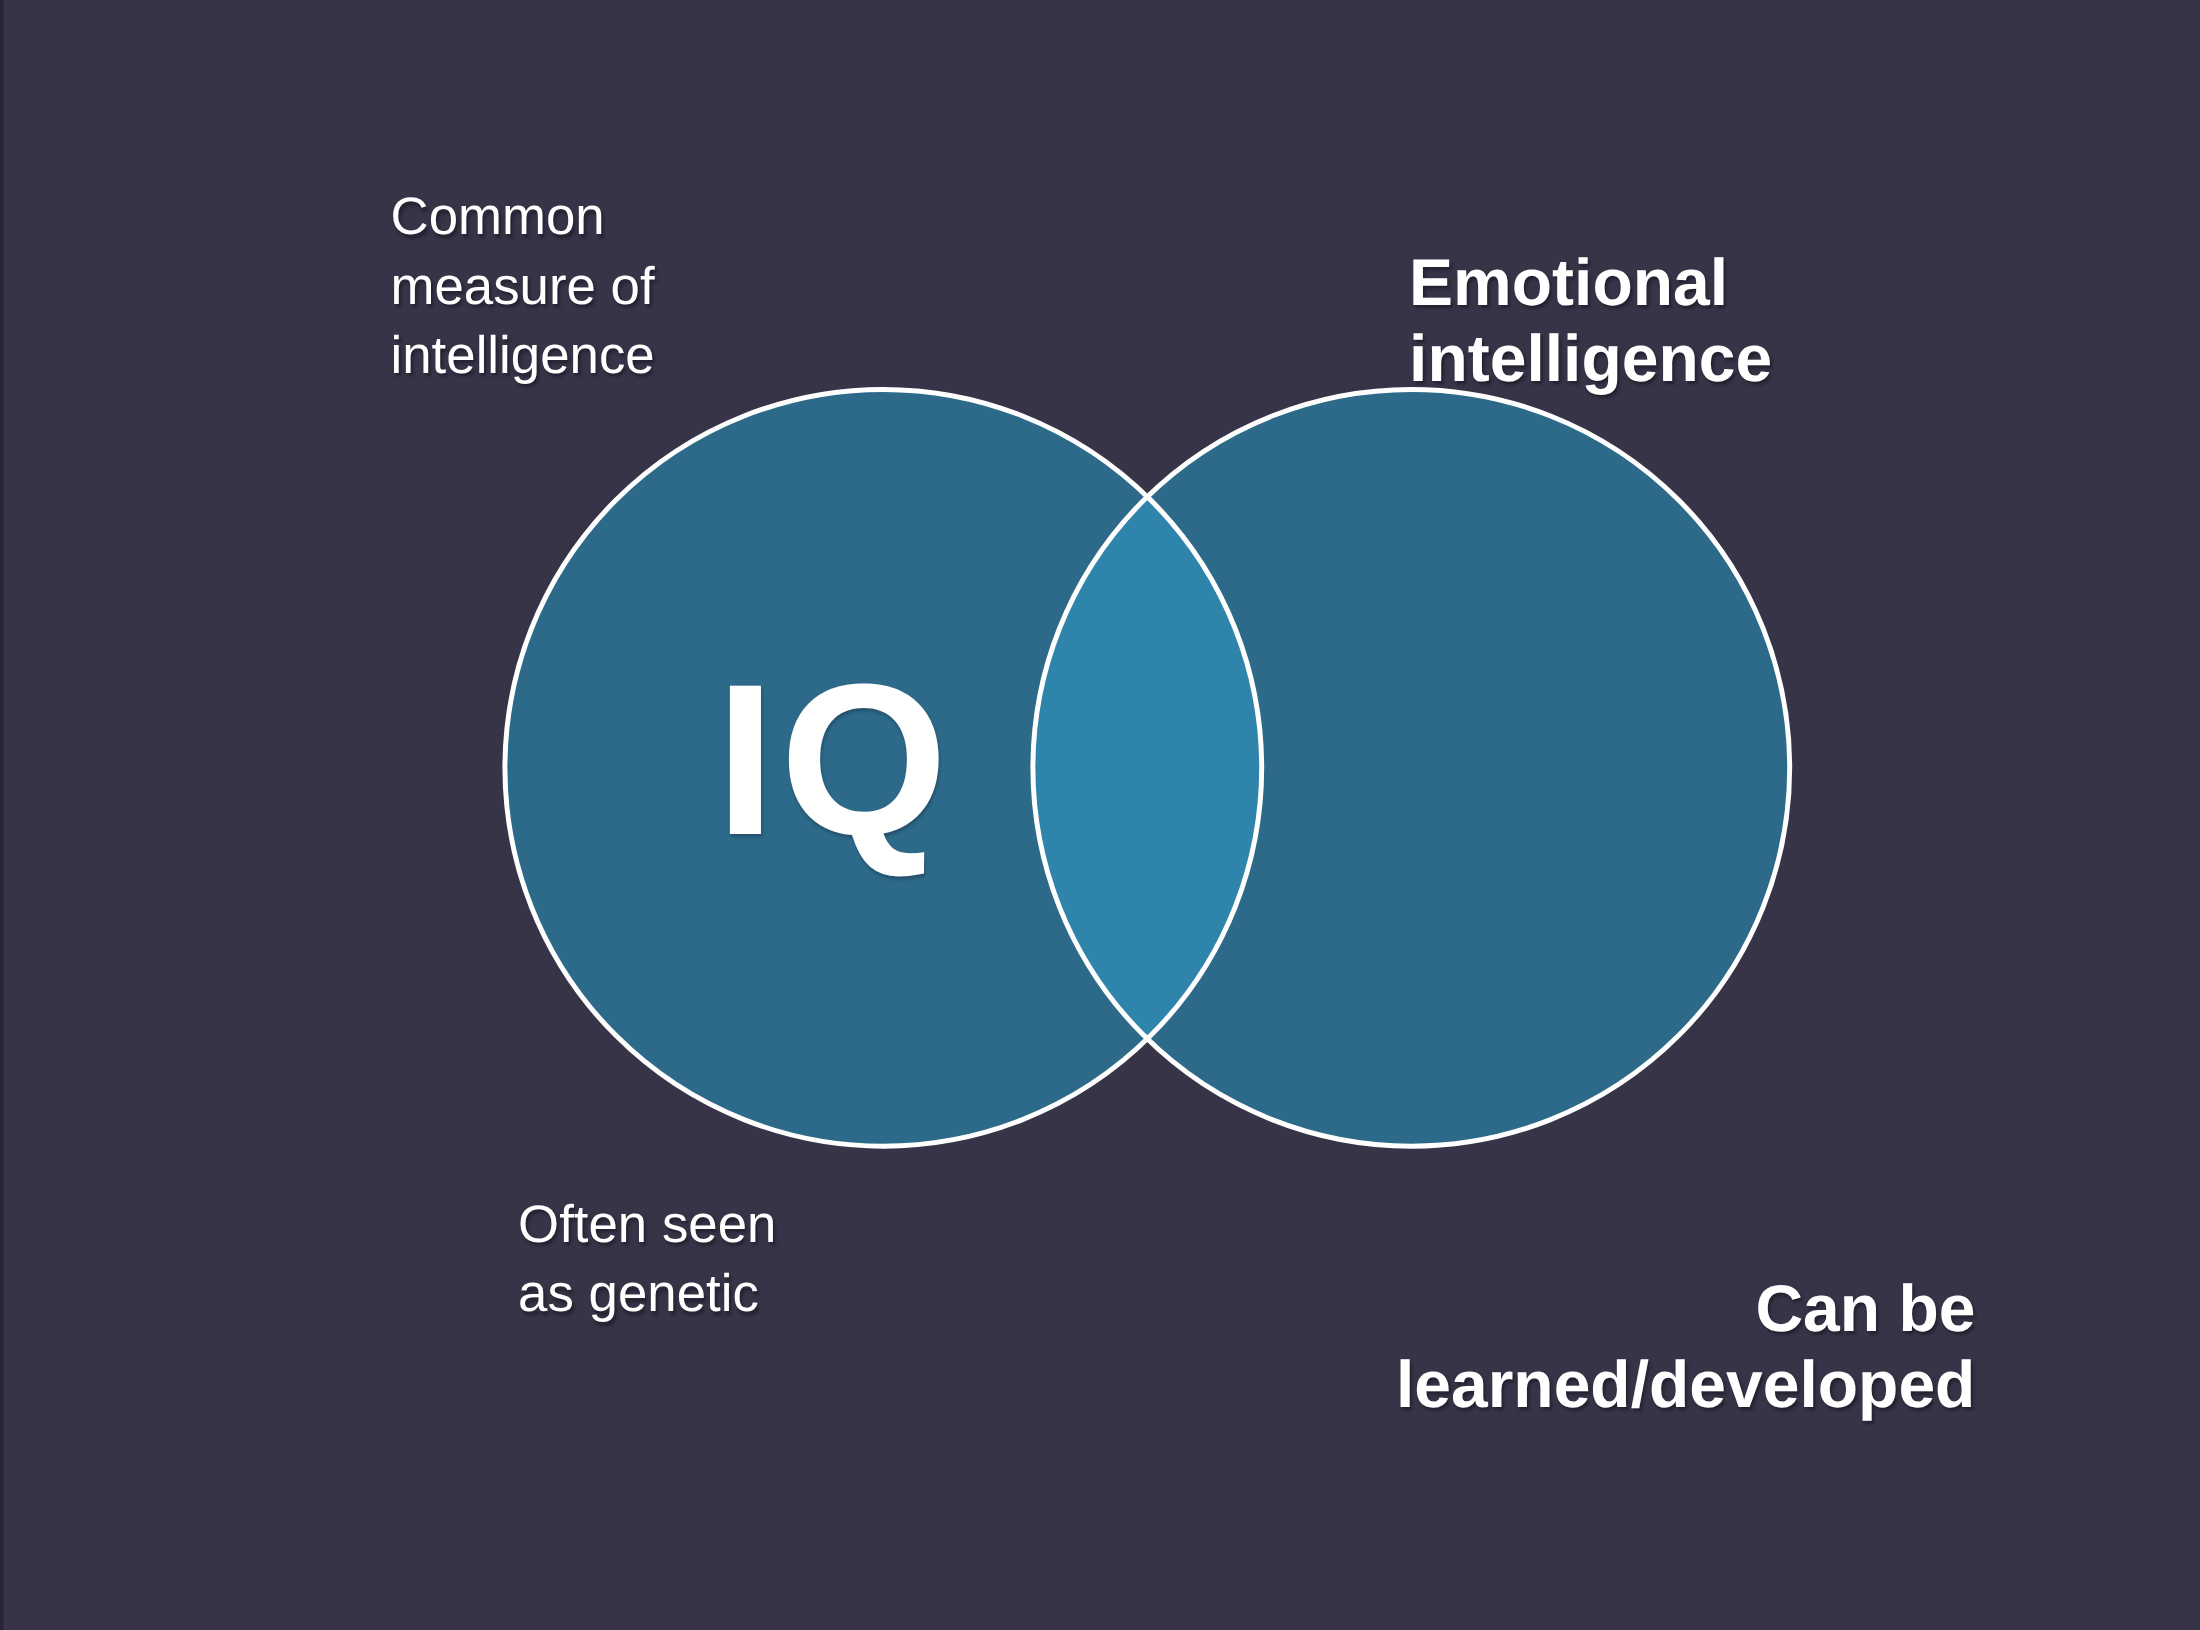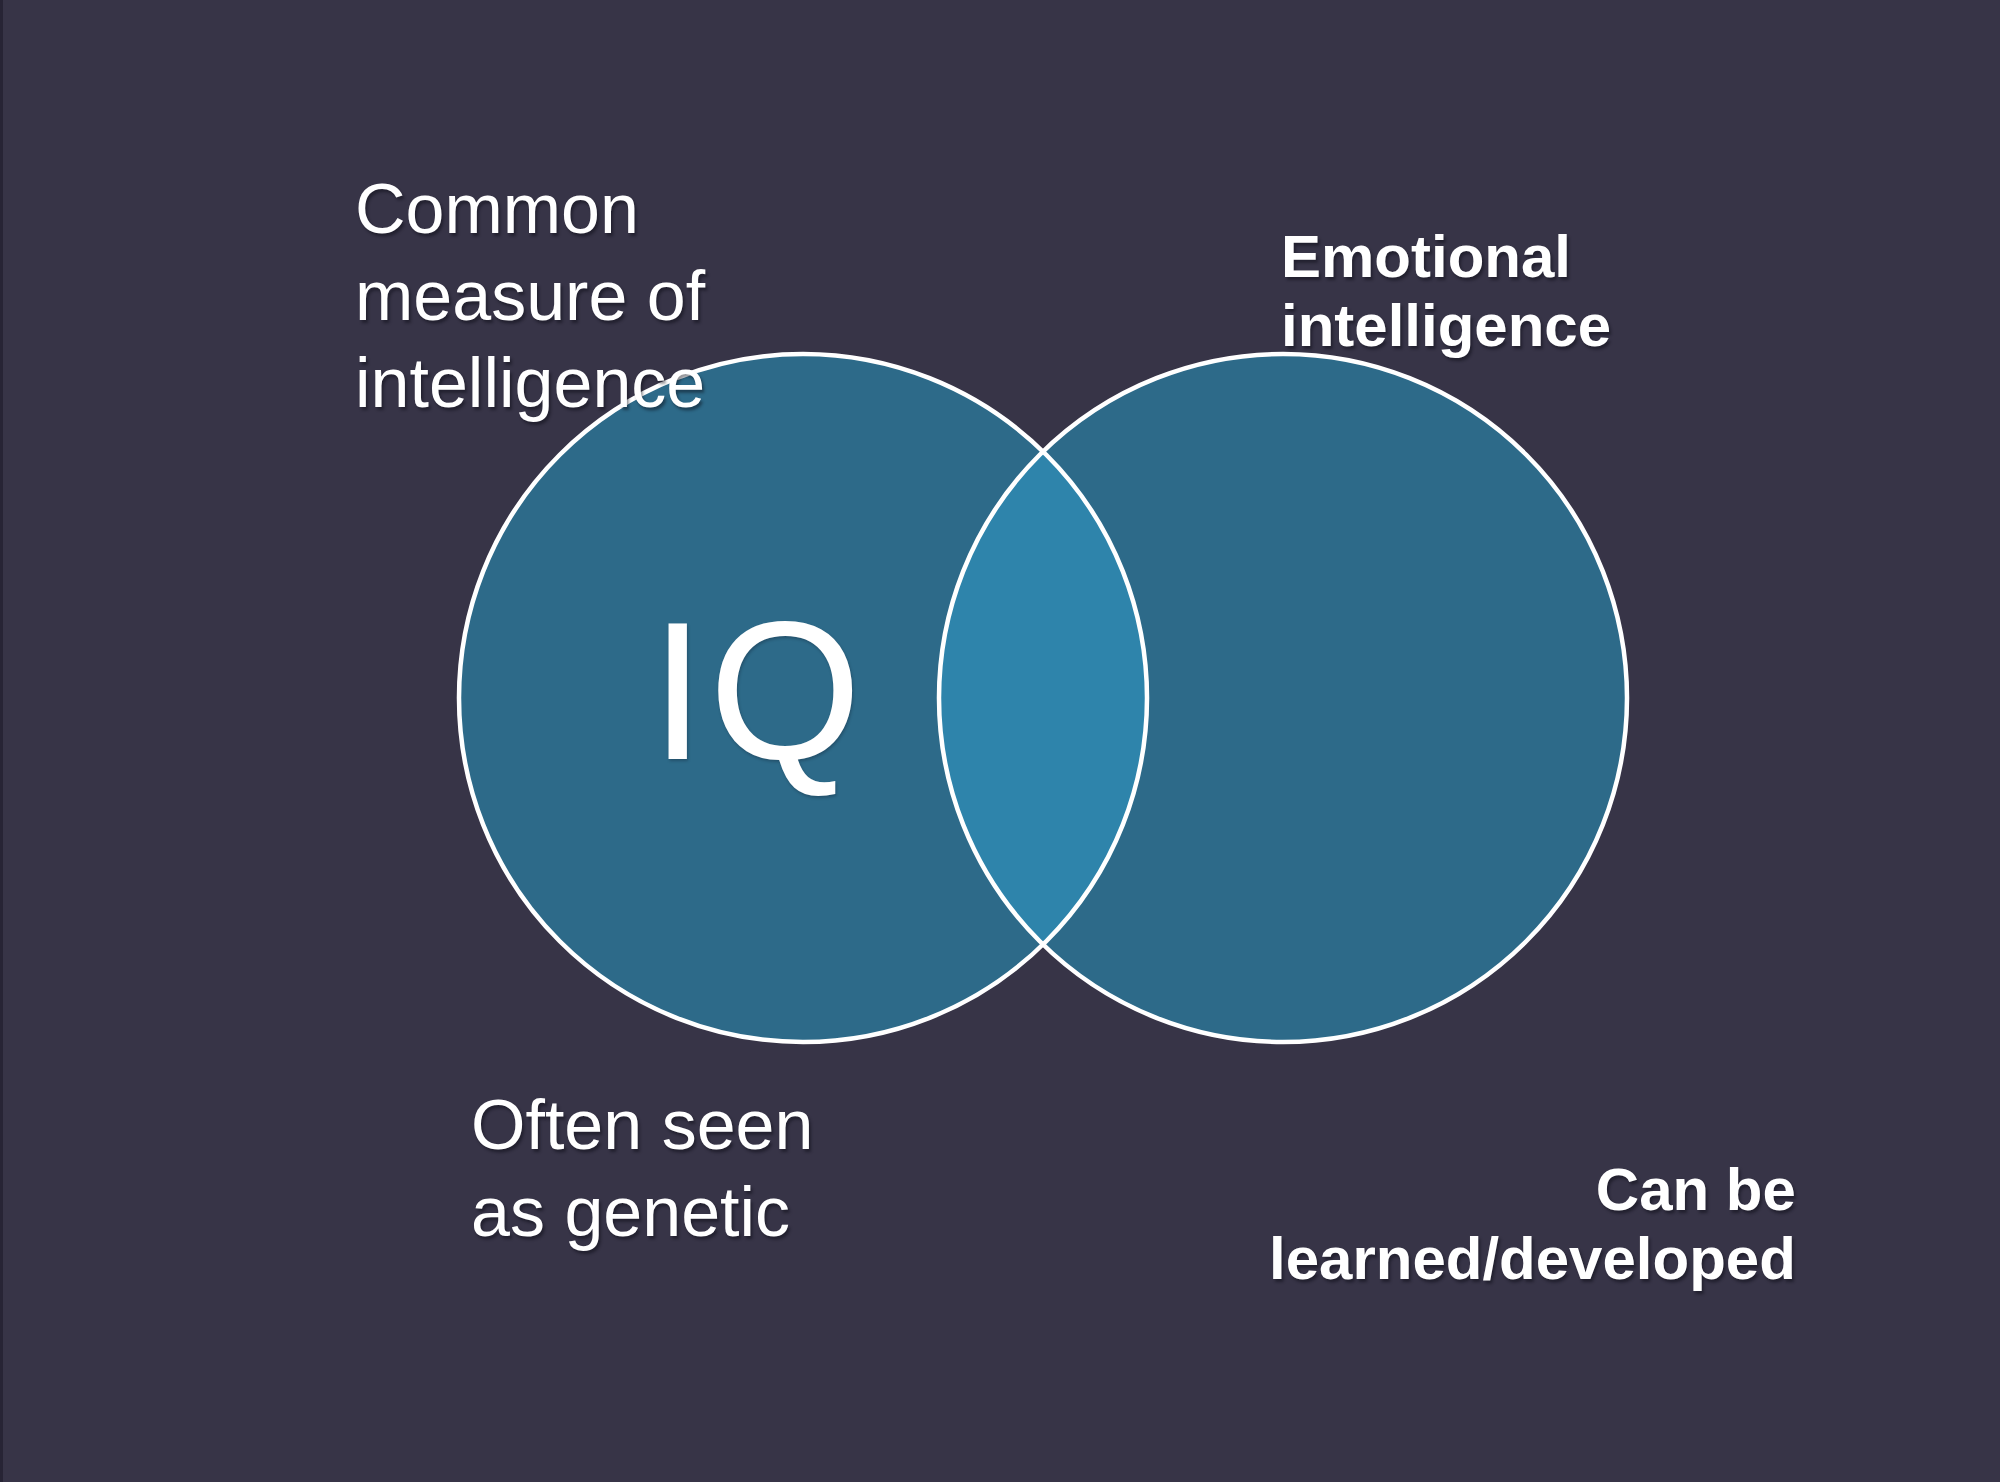--- a/index.html
+++ b/index.html
@@ -28,34 +28,34 @@
     left:0;top:0;
     width:2000px;height:1482px;
   }
   .label{
     position:absolute;
     color:var(--text);
     white-space:pre-line;
     text-shadow:2px 3px 3px rgba(8,8,18,0.45);
   }
   .label.regular{
-    font-size:70px;
-    line-height:87px;
+    font-size:48px;
+    line-height:63px;
     font-weight:400;
   }
   .label.bold{
     font-size:60px;
     line-height:69px;
     font-weight:700;
   }
   .circle-label{
     position:absolute;
     color:var(--text);
     font-size:196px;
-    font-weight:400;
+    font-weight:700;
     letter-spacing:4px;
     transform:translate(-50%,-54%);
     text-shadow:1px 2px 3px rgba(8,8,18,0.25);
   }
 </style>
 </head>
 <body>
 
 <div class="stage">
 

